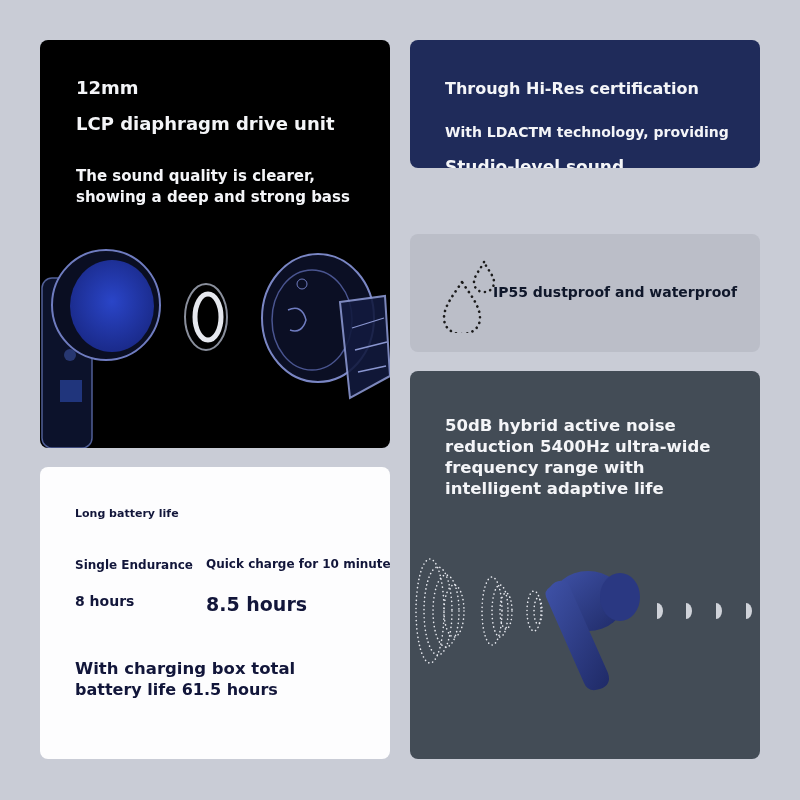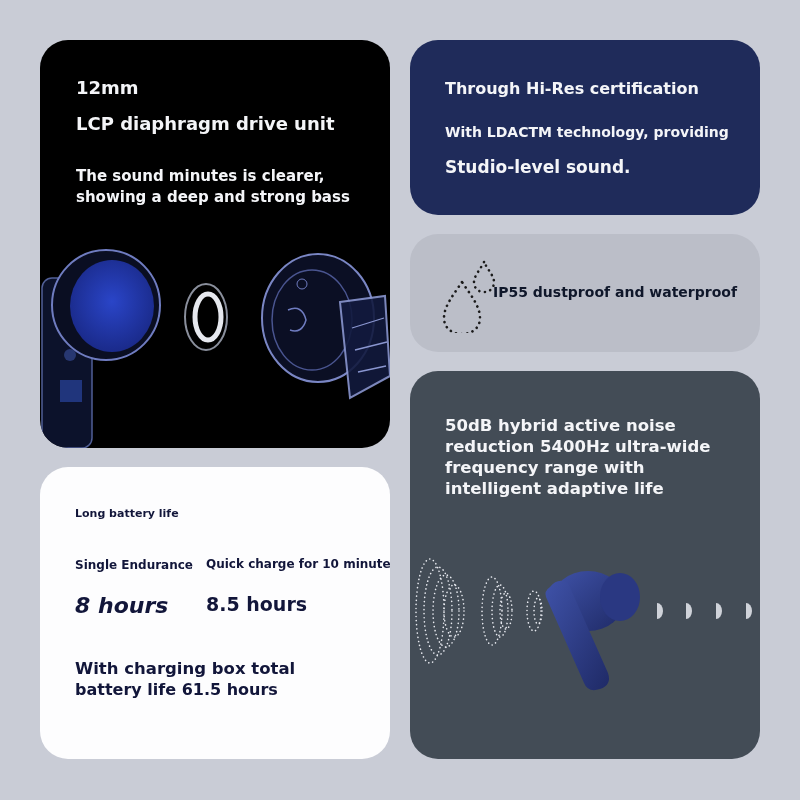--- a/index.html
+++ b/index.html
@@ -1,36 +1,36 @@
 <!DOCTYPE html>
 <html><head>
 <meta charset="utf-8">
 <style>
   html, body { margin:0; padding:0; }
   body { width:800px; height:800px; background:#c9ccd6; position:relative; overflow:hidden;
          font-family:"DejaVu Sans", sans-serif; }
-  .card { position:absolute; border-radius:28px; overflow:hidden; }
+  .card { position:absolute; border-radius:8px; overflow:hidden; }
   .t { position:absolute; white-space:nowrap; font-weight:bold; }
 
   #c-driver { left:40px; top:40px; width:350px; height:408px; background:#000; }
-  #c-hires { left:410px; top:40px; width:350px; height:175px; background:#1f2b5a; }
+  #c-hires { left:410px; top:40px; width:350px; height:128px; background:#1f2b5a; }
   #c-ip { left:410px; top:234px; width:350px; height:118px; background:#bbbec8; }
   #c-battery { left:40px; top:467px; width:350px; height:292px; background:#fdfdfe; }
   #c-anc { left:410px; top:371px; width:350px; height:388px; background:#434c56; }
 
   .white { color:#f4f5f8; }
   .navy { color:#12163a; }
 </style>
 </head>
 <body>
 
 <div class="card" id="c-driver">
   <div class="t white" style="left:36px;top:37px;font-size:18px;">12mm</div>
   <div class="t white" style="left:36px;top:73px;font-size:18px;">LCP diaphragm drive unit</div>
-  <div class="t white" style="left:36px;top:127px;font-size:15px;">The sound minutes is clearer,</div>
+  <div class="t white" style="left:36px;top:127px;font-size:15px;">The sound quality is clearer,</div>
   <div class="t white" style="left:36px;top:148px;font-size:15px;">showing a deep and strong bass</div>
   <svg style="position:absolute;left:0;top:200px;" width="350" height="208" viewBox="0 0 350 208">
     <defs>
       <radialGradient id="bg1" cx="50%" cy="45%" r="55%">
         <stop offset="0%" stop-color="#2a45c8"></stop>
           <stop offset="100%" stop-color="#1a2a8a"></stop>
       </radialGradient>
     </defs>
 
     <rect x="2" y="38" width="50" height="170" rx="10" fill="#0e1430" stroke="#5a6aa8" stroke-width="1.5" opacity="0.9"></rect>
@@ -64,21 +64,21 @@
     <path d="M22 24 C14 36 4 48 4 60 C4 70 12 76 22 76 C32 76 40 70 40 60 C40 48 30 36 22 24 Z" fill="none" stroke="#1a1a1a" stroke-width="2.6" stroke-dasharray="0.1 5.5" stroke-linecap="round"></path>
     <path d="M44 4 C40 12 34 18 34 24 C34 30 38 34 44 34 C50 34 54 30 54 24 C54 18 48 12 44 4 Z" fill="none" stroke="#1a1a1a" stroke-width="2.6" stroke-dasharray="0.1 5.5" stroke-linecap="round"></path>
   </svg>
   <div class="t" style="left:83px;top:50px;font-size:14px;color:#0f172a;">IP55 dustproof and waterproof</div>
 </div>
 
 <div class="card" id="c-battery">
   <div class="t navy" style="left:35px;top:40px;font-size:11px;">Long battery life</div>
   <div class="t navy" style="left:35px;top:91px;font-size:12px;">Single Endurance</div>
   <div class="t navy" style="left:166px;top:90px;font-size:12px;">Quick charge for 10 minutes</div>
-  <div class="t navy" style="left:35px;top:126px;font-size:22px;font-style:italic;">8 hours</div>
+  <div class="t navy" style="left:35px;top:126px;font-size:14px;">8 hours</div>
   <div class="t navy" style="left:166px;top:126px;font-size:19px;">8.5 hours</div>
   <div class="t navy" style="left:35px;top:192px;font-size:16.5px;">With charging box total</div>
   <div class="t navy" style="left:35px;top:213px;font-size:16px;">battery life 61.5 hours</div>
 </div>
 
 <div class="card" id="c-anc">
   <div class="t white" style="left:35px;top:45px;font-size:16.5px;">50dB hybrid active noise</div>
   <div class="t white" style="left:35px;top:66px;font-size:16.5px;">reduction 5400Hz ultra-wide</div>
   <div class="t white" style="left:35px;top:87px;font-size:16.5px;">frequency range with</div>
   <div class="t white" style="left:35px;top:108px;font-size:16.5px;">intelligent adaptive life</div>

